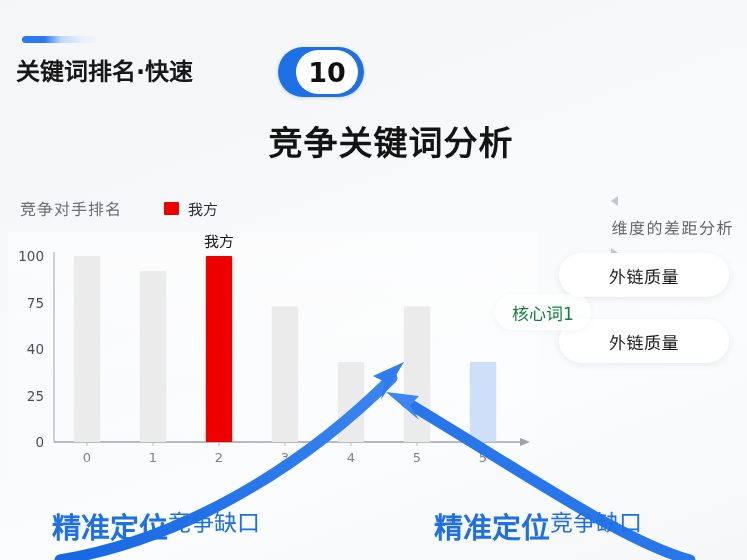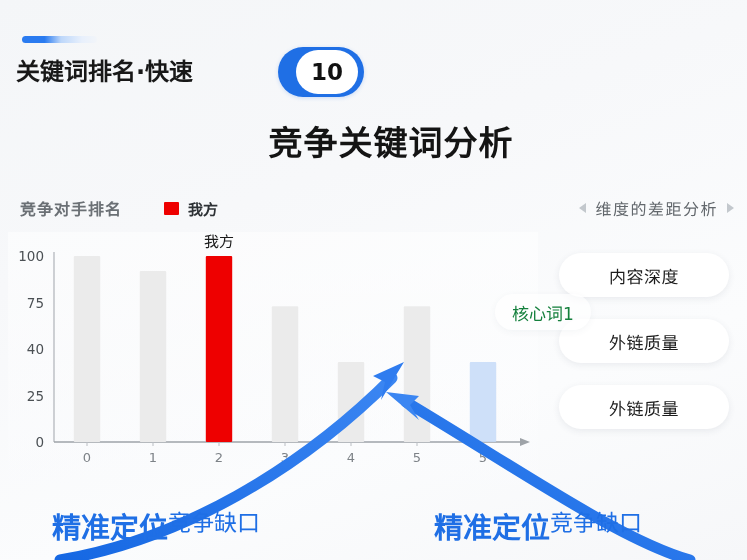--- a/index.html
+++ b/index.html
@@ -68,21 +68,21 @@
     color: #ffffff;
     font-size: 31px;
     font-weight: 700;
     letter-spacing: 0.5px;
     line-height: 1;
     margin-right: 11px;
   }
   .top-pill .num-circle {
     background: #ffffff;
     color: #111111;
-    font-size: 23px;
+    font-size: 27px;
     font-weight: 700;
     border-radius: 22px;
     min-width: 62px;
     height: 44px;
     display: flex;
     align-items: center;
     justify-content: center;
     line-height: 1;
   }
 
@@ -99,21 +99,20 @@
     padding-left: 35px;
     box-sizing: border-box;
   }
 
   
   .chart-legend-row {
     position: absolute;
     left: 20px;
     top: 196px;
     display: flex;
-    font-weight: bold;
   }
   .chart-caption {
     font-size: 16px;
     color: #6b7075;
     letter-spacing: 1px;
   }
   .legend {
     display: flex;
     align-items: center;
     margin-left: 42px;
@@ -128,22 +127,22 @@
   .legend-label {
     font-size: 15px;
     color: #2e3236;
   }
 
   .right-caption {
     position: absolute;
     right: 13px;
     top: 196px;
     display: flex;
-    align-items: center;
     gap: 9px;
+    flex-direction: column;
   }
   .right-caption .cap-text {
     font-size: 16px;
     color: #63686d;
     letter-spacing: 1.5px;
   }
   .tri {
     width: 0; height: 0;
     border-top: 5px solid transparent;
     border-bottom: 5px solid transparent;
@@ -298,21 +297,20 @@
     </defs>
 
     <path d="M 60 560 C 180 540, 300 470, 392 378" fill="none" stroke="url(#arrGrad)" stroke-width="11" stroke-linecap="round"></path>
     <path d="M 404 362 L 373 376 L 385 382 L 381 400 Z" fill="#2f7cef"></path>
 
     <path d="M 690 560 C 620 540, 520 470, 406 402" fill="none" stroke="url(#arrGrad)" stroke-width="11" stroke-linecap="round"></path>
     <path d="M 386 392 L 419 396 L 410 405 L 419 420 Z" fill="#3b86f2"></path>
   </svg>
 
   <div class="cards">
-    <div class="card">内容深度</div>
     <div class="card">外链质量</div>
     <div class="card">外链质量</div>
   </div>
 
   <div class="ghost-chip">核心词1</div>
 
   <div class="callout left">
     <span class="big">精准定位</span>
     <span class="small">竞争缺口</span>
   </div>

